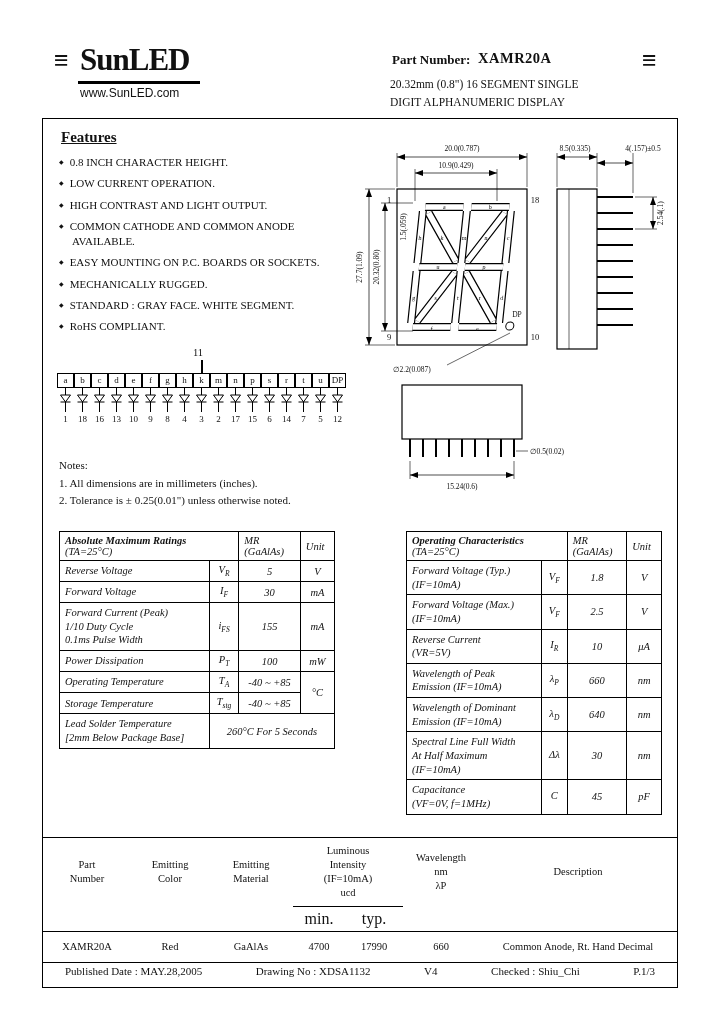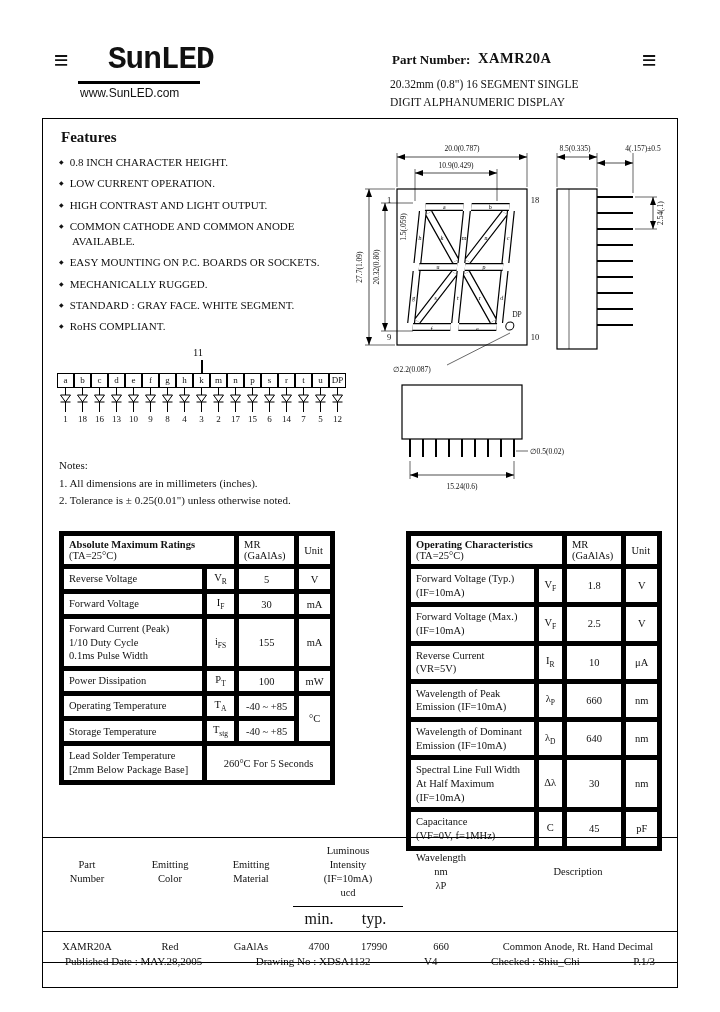--- a/index.html
+++ b/index.html
@@ -2,33 +2,33 @@
 <html><head>
 <meta charset="utf-8">
 <style>
   html,body{margin:0;padding:0;}
   body{width:720px;height:1012px;position:relative;background:#fff;color:#111;
        font-family:"Liberation Serif",serif;overflow:hidden;}
   .abs{position:absolute;}
 
   
   .regmark{font-size:26px;font-weight:bold;line-height:1;}
-  .logo{left:80px;top:42px;font-family:Liberation Mono, monospace;font-weight:bold;font-size:31px;letter-spacing:-1px;margin-left:28px;}
+  .logo{left:80px;top:42px;font-family:Liberation Serif, serif;font-weight:bold;font-size:31px;letter-spacing:-1px;}
   .logo-rule{left:78px;top:81px;width:122px;border-top:3px solid #000;}
   .logo-url{left:80px;top:86px;font-family:"Liberation Sans",sans-serif;font-size:12px;}
   .pn-label{left:392px;top:52px;font-size:13px;font-weight:bold;}
   .pn-value{left:478px;top:50px;font-size:14.5px;font-weight:bold;letter-spacing:.5px;}
   .subtitle{left:390px;top:76px;width:210px;font-size:11.5px;line-height:1.55;}
 
   
   .sheet{left:42px;top:118px;width:634px;height:868px;border:1.5px solid #000;}
 
   
   .features{left:16px;top:10px;width:300px;}
-  .features h2{font-size:15px;margin:0 0 9px 2px;font-weight:bold;}
+  .features h2{font-size:15px;margin:0 0 9px 2px;font-weight:bold;text-decoration:underline;}
   .features ul{list-style:none;margin:0;padding:0;font-size:11px;}
   .features li{padding-left:13px;margin-bottom:6.5px;line-height:1.35;}
   .features li::before{content:"\25C6";font-size:6px;vertical-align:2px;margin-left:-13px;padding-right:6px;}
 
   
   .drawing{left:304px;top:8px;}
   .ol{fill:none;stroke:#000;stroke-width:1.2;}
   .thin{stroke:#000;stroke-width:.6;fill:none;}
   .dl{stroke:#000;stroke-width:.7;fill:none;}
   .pinline{stroke:#000;stroke-width:2;}
@@ -45,41 +45,41 @@
   .pin-letter{width:17px;height:15px;border:1px solid #000;box-sizing:border-box;text-align:center;
               font-size:9px;line-height:13px;}
   .pin-num{font-size:9px;margin-top:2px;}
   .dio{stroke:#000;stroke-width:1;}
 
   
   .notes{left:16px;top:338px;font-size:11px;line-height:1.6;}
 
   
   table.spec{border-collapse:collapse;font-size:10.5px;}
-  table.spec td,table.spec th{border:5px solid #000000;padding:3px 5px;vertical-align:middle;}
+  table.spec td,table.spec th{border:1px solid #000000;padding:3px 5px;vertical-align:middle;font-style:italic;}
   table.spec th{font-weight:normal;text-align:left;}
   .amr{left:16px;top:412px;width:276px;}
   .oc{left:363px;top:412px;width:256px;}
   .b{font-weight:bold;}
   .pre{white-space:pre-line;}
   td.sym,td.val,td.unit,th.cv,th.cu{text-align:center;}
   sub.ss{font-size:7.5px;}
   td.name{line-height:1.3;margin-top:47px;}
 
   
   .parttable-wrap{left:0;top:718px;width:634px;}
   table.pt{width:100%;border-collapse:collapse;font-size:10.5px;border-top:1px solid #000;}
   table.pt td{text-align:center;vertical-align:middle;padding:3px 2px;line-height:1.35;}
   tr.pt-head td{height:62px;}
   tr.pt-head td.lum{border-bottom:1px solid #000;}
   tr.pt-sub td{border-bottom:1px solid #000;font-size:16px;padding:1px 2px;}
   tr.pt-data td{border-bottom:1px solid #000;height:24px;}
 
   
-  .footer{left:0;bottom:0;width:634px;height:32px;display:flex;
+  .footer{left:0;bottom:0;width:634px;height:32px;display:flex;align-items:center;
           justify-content:space-between;font-size:11px;padding:0 22px;box-sizing:border-box;}
 </style>
 </head>
 <body>
 
 <span class="abs regmark" style="left:54px;top:48px;">≡</span>
 <span class="abs regmark" style="left:642px;top:48px;">≡</span>
 
 <div class="abs logo">SunLED</div>
 <div class="abs logo-rule"></div>

